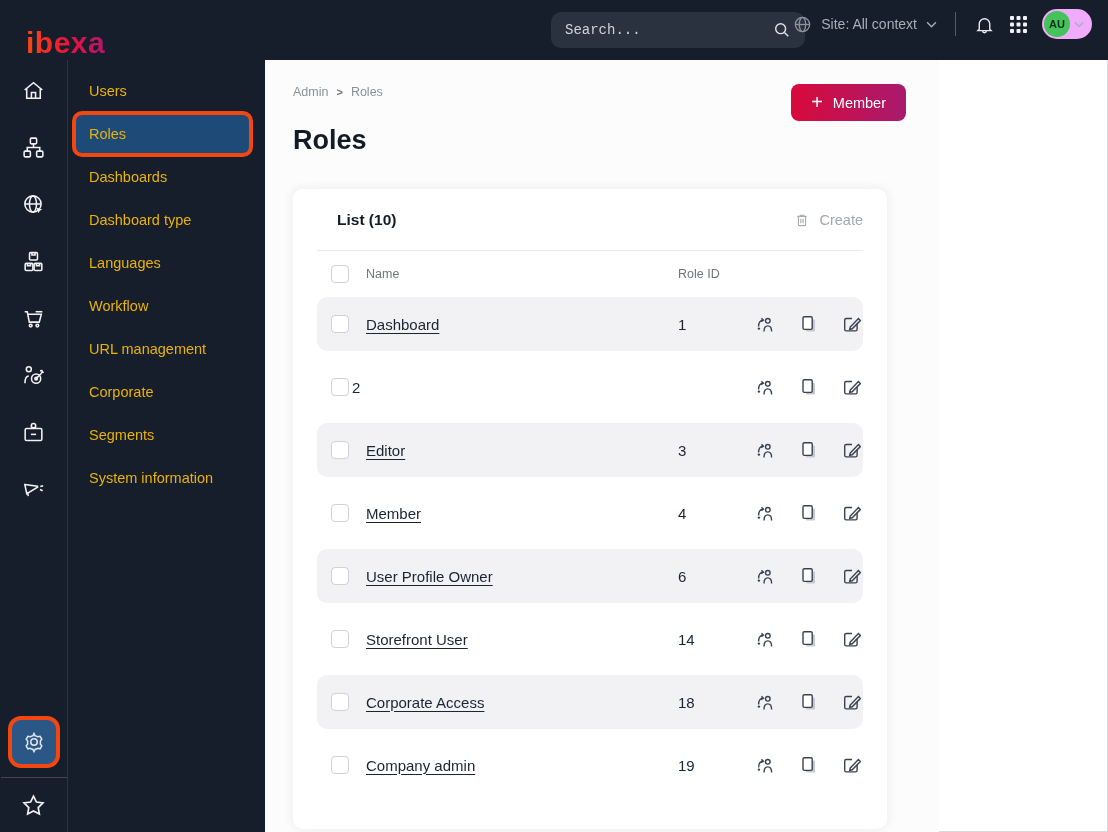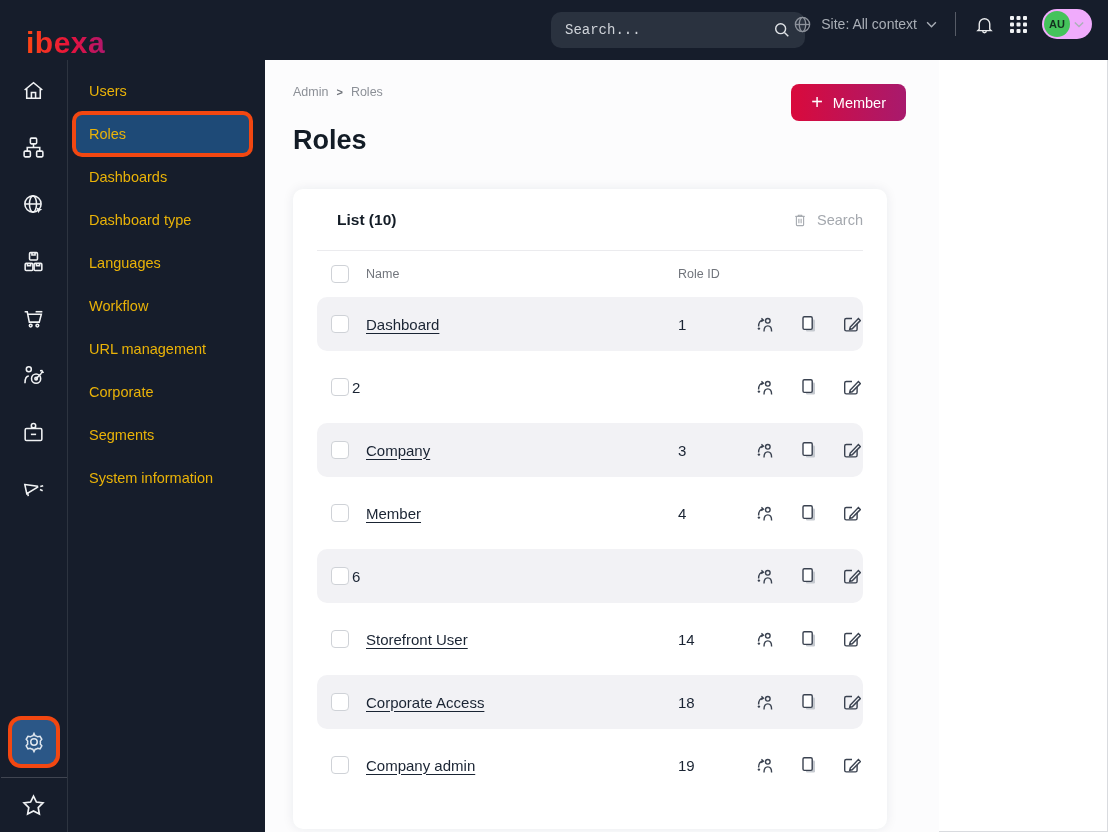--- a/index.html
+++ b/index.html
@@ -274,21 +274,21 @@
     <section class="card">
       <div class="card-head">
         <div class="list-title">List (10)</div>
         <button class="delete-btn">
           <svg width="16" height="16" viewBox="0 0 20 20" fill="none" stroke="#a7abb1" stroke-width="1.4">
             <path d="M4 5.5h12"></path>
               <path d="M8 5.5V4h4v1.5"></path>
             <rect x="5.5" y="5.5" width="9" height="11.5" rx="1"></rect>
               <path d="M8.6 8.5v5.5M11.4 8.5v5.5"></path>
           </svg>
-          <span>Search</span>
+          <span>Create</span>
         </button>
       </div>
       <div class="card-div"></div>
 
       <div class="thead">
         <div class="col-check">
             <div class="checkbox"></div>
           </div>
         <div class="col-name">Name</div>
         <div class="col-id">Role ID</div>
@@ -352,21 +352,21 @@
         <path d="M11 4.5H5.3A1.6 1.6 0 0 0 3.7 6.1v9.2a1.6 1.6 0 0 0 1.6 1.6h9.2a1.6 1.6 0 0 0 1.6-1.6V9.8"></path>
         <path d="M9.3 12.9l8.1-8.3 1.9 2-8.1 8.2-2.5.5z"></path>
       </svg>
     </button>
   </div>
 </div>
           <div class="trow alt">
             <div class="col-check">
               <div class="checkbox"></div>
             </div>
-            <div class="col-name"><a class="role-link">Company</a></div>
+            <div class="col-name"><a class="role-link">Editor</a></div>
             <div class="col-id">3</div>
   <div class="col-actions">
     <button class="icon-btn">
       <svg width="20" height="20" viewBox="0 0 20 20" fill="none" stroke="#3a4250" stroke-width="1.4">
         <circle cx="12.8" cy="6.8" r="2.3"></circle>
         <path d="M9 17.5c0-3.6 1.7-5.6 3.8-5.6s3.8 2 3.8 5.6"></path>
         <path d="M3.6 12.5c0-3.8 1.8-6.2 4.6-6.4"></path>
         <path d="M6.4 4.4l2 1.7-2.2 1.5"></path>
         <circle cx="3.9" cy="14.6" r="1.2" fill="#3a4250" stroke="none"></circle>
       </svg>
@@ -412,20 +412,21 @@
         <path d="M11 4.5H5.3A1.6 1.6 0 0 0 3.7 6.1v9.2a1.6 1.6 0 0 0 1.6 1.6h9.2a1.6 1.6 0 0 0 1.6-1.6V9.8"></path>
         <path d="M9.3 12.9l8.1-8.3 1.9 2-8.1 8.2-2.5.5z"></path>
       </svg>
     </button>
   </div>
 </div>
           <div class="trow alt">
             <div class="col-check">
               <div class="checkbox"></div>
             </div>
+            <div class="col-name"><a class="role-link">User Profile Owner</a></div>
             <div class="col-id">6</div>
   <div class="col-actions">
     <button class="icon-btn">
       <svg width="20" height="20" viewBox="0 0 20 20" fill="none" stroke="#3a4250" stroke-width="1.4">
         <circle cx="12.8" cy="6.8" r="2.3"></circle>
         <path d="M9 17.5c0-3.6 1.7-5.6 3.8-5.6s3.8 2 3.8 5.6"></path>
         <path d="M3.6 12.5c0-3.8 1.8-6.2 4.6-6.4"></path>
         <path d="M6.4 4.4l2 1.7-2.2 1.5"></path>
         <circle cx="3.9" cy="14.6" r="1.2" fill="#3a4250" stroke="none"></circle>
       </svg>

